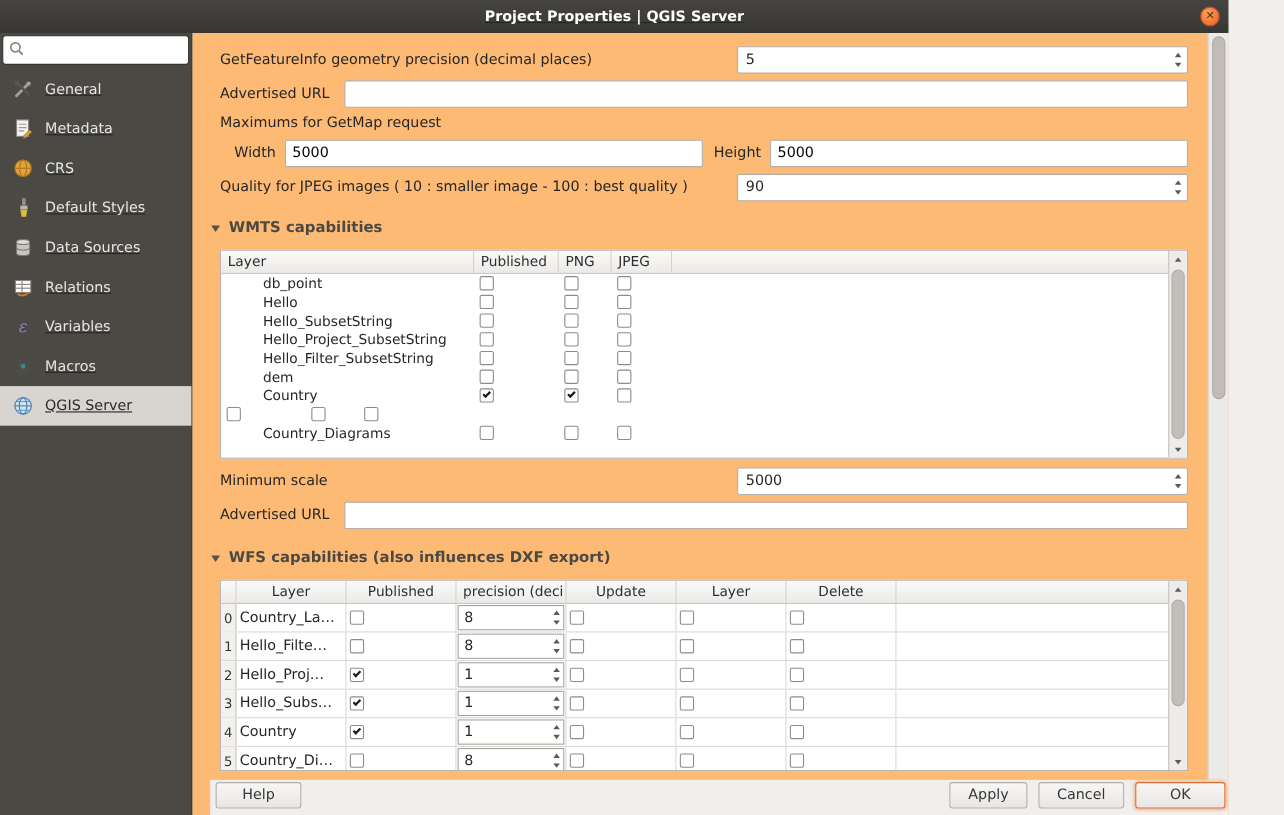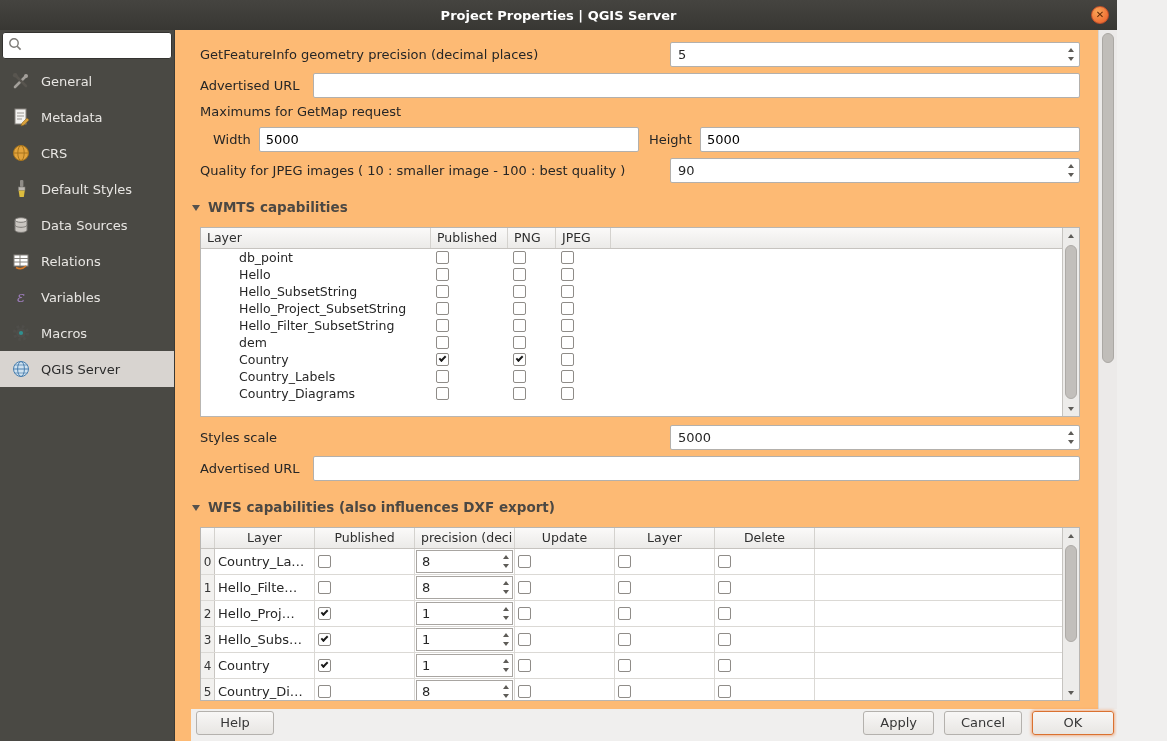--- a/index.html
+++ b/index.html
@@ -1,19 +1,19 @@
 <!DOCTYPE html>
 <html><head>
 <meta charset="utf-8">
 <style>
   * { margin:0; padding:0; box-sizing:border-box; }
   html,body { width:1167px; height:741px; overflow:hidden; }
   body { font-family:"DejaVu Sans","Liberation Sans",sans-serif; font-size:13px; color:#262626; background:#f0efee; }
 
-  .window { width:1117px; height:741px; display:flex; flex-direction:column; overflow:hidden; }
+  .window { width:1117px; height:741px; display:flex; flex-direction:column; overflow:hidden;text-decoration:underline; }
 
   
   .titlebar { height:30px; flex:0 0 30px; background:linear-gradient(#454440,#383733); color:#fff;
               display:flex; align-items:center; justify-content:center; position:relative;
               font-weight:bold; font-size:13px; }
   .close-btn { position:absolute; right:8px; top:6px; width:18px; height:18px; border-radius:50%;
                background:radial-gradient(circle at 35% 30%, #f9a557, #ee6d33 75%);
                border:1px solid #c2512a; color:#5e2706; font-size:10px; line-height:16px;
                text-align:center; font-weight:bold; }
 
@@ -397,23 +397,20 @@
                   <div class="rcell col-png">
                     <span class="cb checked">
                       <span class="tick"></span>
                     </span>
                   </div>
                   <div class="rcell col-jpeg">
                     <span class="cb"></span>
                   </div>
                 </div>
                 <div class="wmts-row">
-                  <div class="rcell col-layer">
-                    <span class="wmts-layer">Country_Labels</span>
-                  </div>
                   <div class="rcell col-pub">
                     <span class="cb"></span>
                   </div>
                   <div class="rcell col-png">
                     <span class="cb"></span>
                   </div>
                   <div class="rcell col-jpeg">
                     <span class="cb"></span>
                   </div>
                 </div>
@@ -440,21 +437,21 @@
             <div class="sb-track">
                 <div class="sb-thumb thumb-full"></div>
               </div>
             <div class="sb-btn">
                 <span class="arr-down"></span>
               </div>
           </div>
         </div>
 
         <div class="frow" style="margin-top:8px">
-          <label class="flabel w470">Styles scale</label>
+          <label class="flabel w470">Minimum scale</label>
           <div class="spinbox">
             <span class="spin-value">5000</span>
             <span class="spin-arrows">
                 <span class="arr-up"></span>
                 <span class="arr-down"></span>
               </span>
           </div>
         </div>
 
         <div class="frow">

